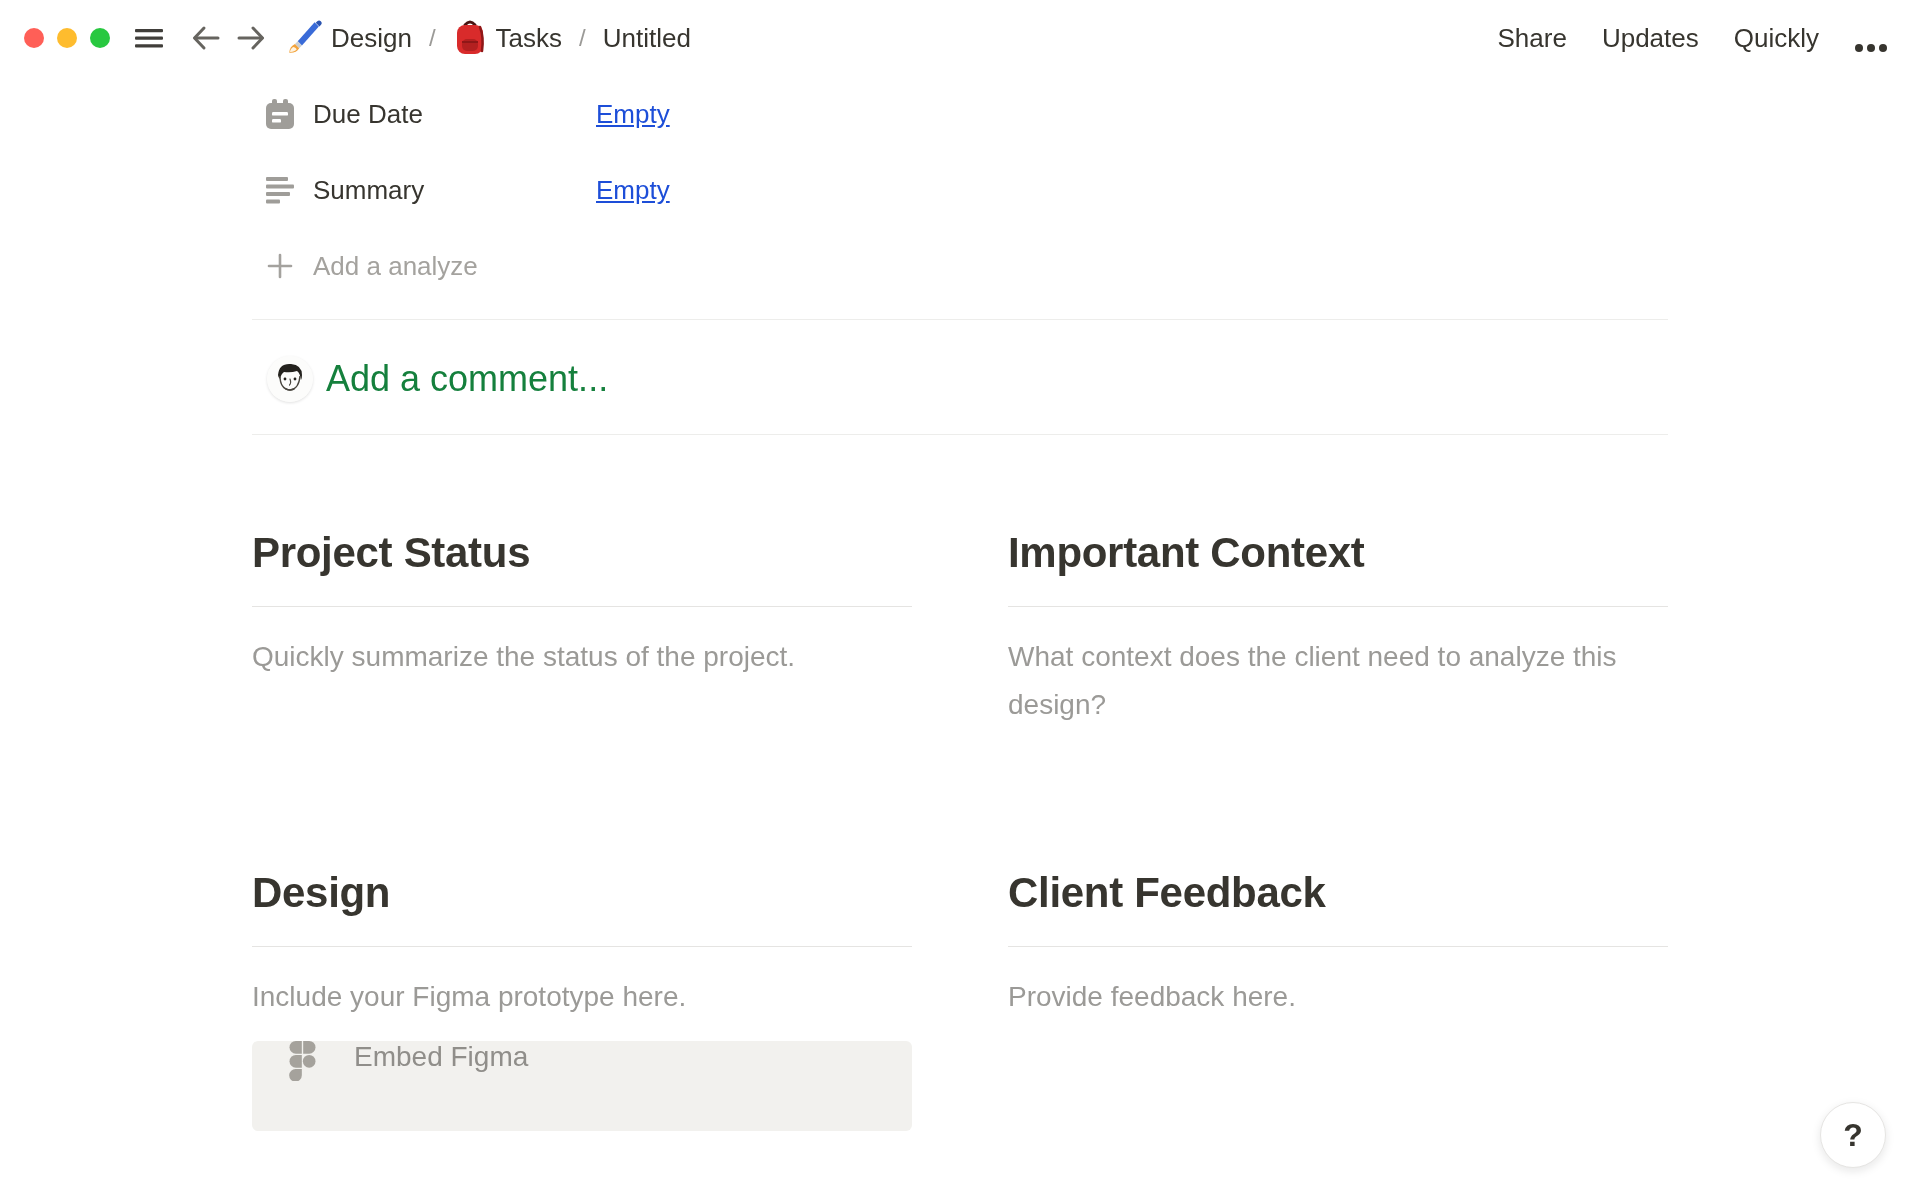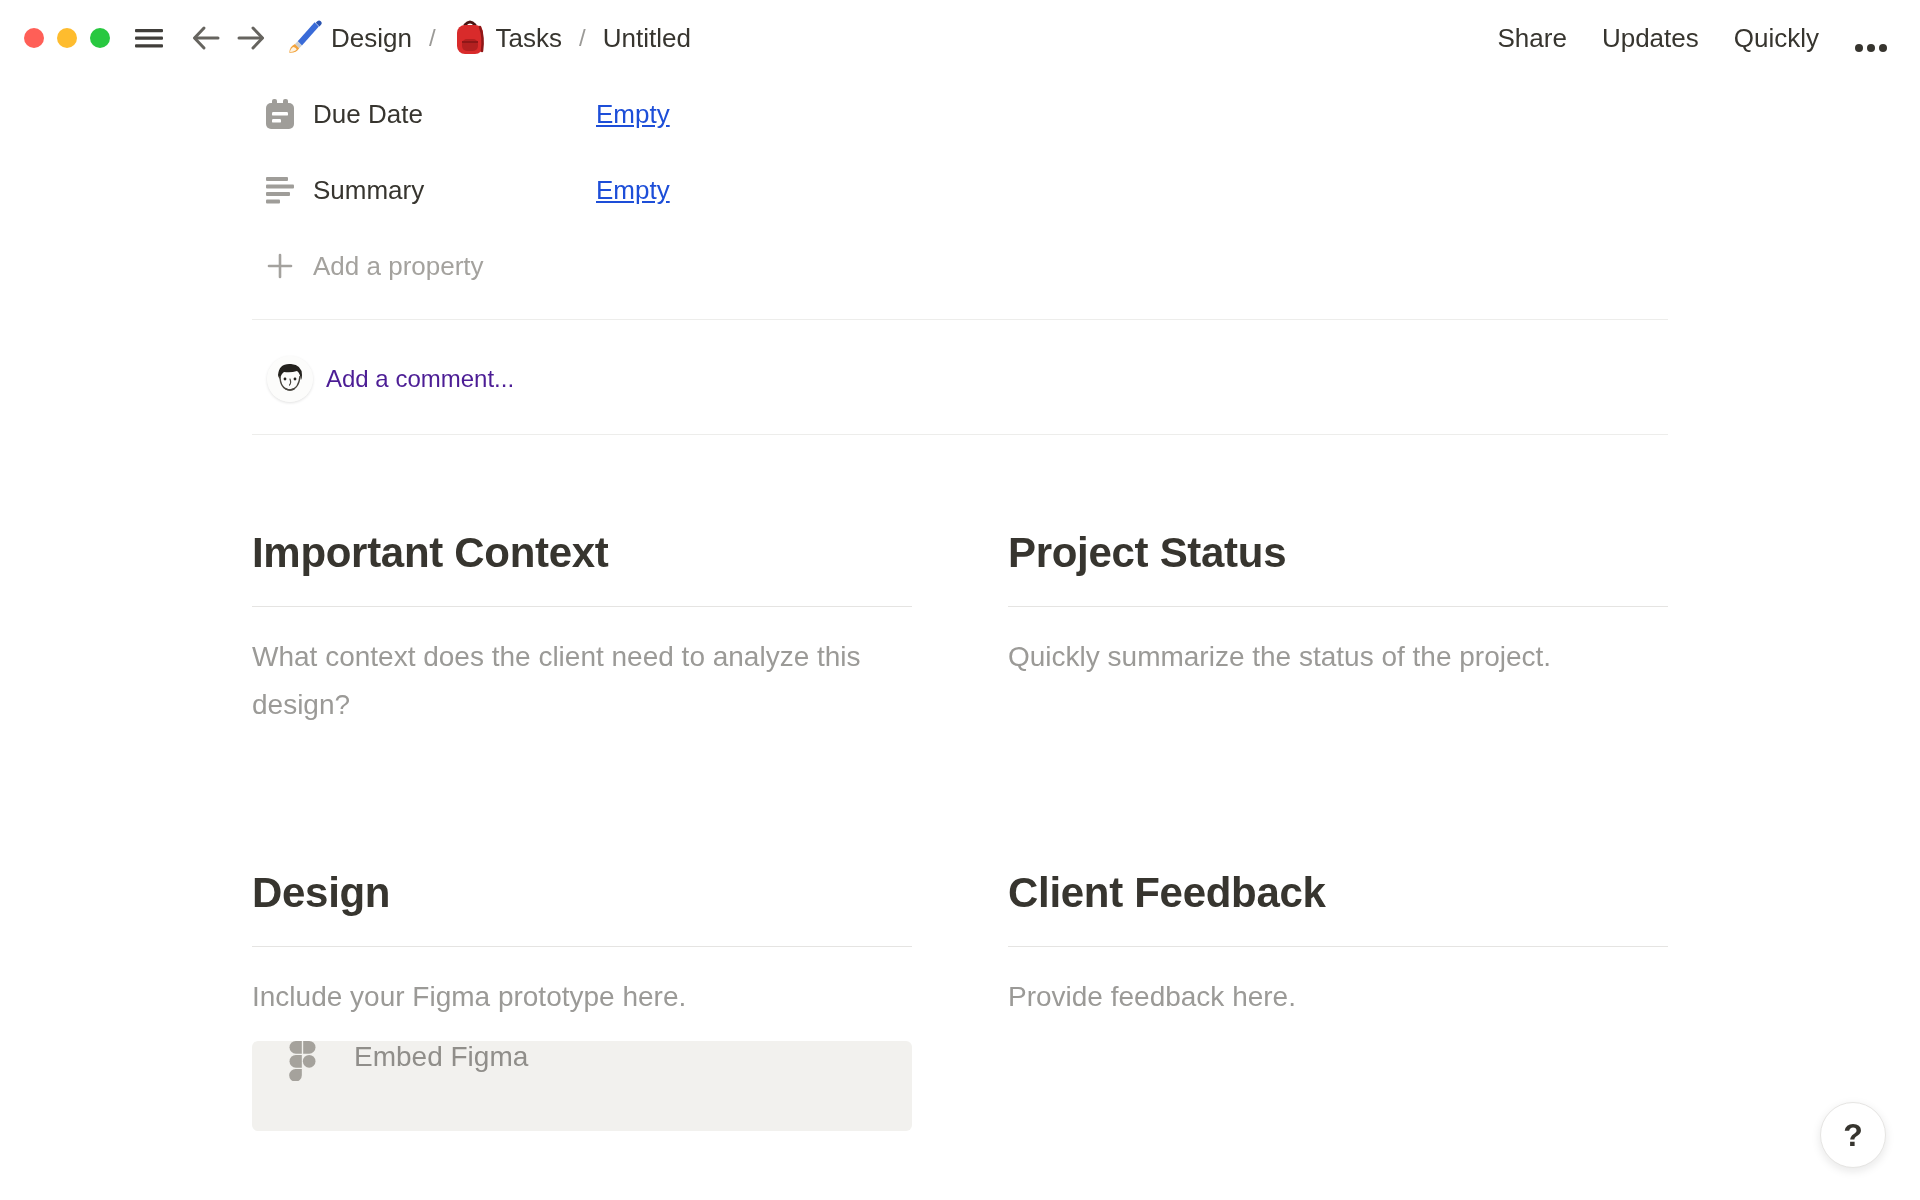--- a/index.html
+++ b/index.html
@@ -33,21 +33,21 @@
   .prop-row { display:flex; align-items:center; height:46px; margin-bottom:30px; padding-left:13px; font-size:26px; }
   .prop-icon { width:30px; display:flex; align-items:center; justify-content:center; margin-right:18px; }
   .prop-label { width:283px; }
   .prop-value { color:#1d4ed8; cursor:pointer;text-decoration:underline; }
   .add-prop { color:#a4a29e; }
   .add-prop .prop-label { width:auto; cursor:pointer; }
 
   hr.top-div { border:none; border-top:1px solid #ededeb; margin:23px 0 0; }
   .comment-row { margin-top:31px; height:56px; display:flex; align-items:center; padding-left:15px; }
   .avatar { width:46px; height:46px; border-radius:50%; margin-right:13px; box-shadow:0 1px 3px rgba(0,0,0,.12); background:#fcfcfb; flex:none; }
-  .comment-input { font-size:24px; color:#4c1d95; flex:1; cursor:text; }
+  .comment-input { font-size:36px; color:#15803d; flex:1; cursor:text; }
   hr.top-div.below-comment { margin-top:27px; }
 
   
   .columns { display:grid; grid-template-columns:1fr 1fr; column-gap:96px; }
   .columns.row1 { margin-top:92px; }
   .columns.row2 { margin-top:138px; }
   .section h2 { font-size:42px; line-height:52px; font-weight:700; letter-spacing:-0.3px; color:#37352f; }
   .section hr { border:none; border-top:1px solid #e5e4e2; margin:27px 0 0; }
   .section p { margin:26px 0 0; font-size:28px; line-height:48px; color:#9b9a97; }
 
@@ -162,21 +162,21 @@
       <span class="prop-value">Empty</span>
     </div>
 
     <div class="prop-row add-prop">
       <span class="prop-icon">
         <svg width="28" height="28" viewBox="0 0 28 28" fill="none" stroke="#a4a29e" stroke-width="2.6" stroke-linecap="round">
           <path d="M14 3v22"></path>
             <path d="M3 14h22"></path>
         </svg>
       </span>
-      <span class="prop-label">Add a property</span>
+      <span class="prop-label">Add a analyze</span>
     </div>
   </section>
 
   <hr class="top-div">
 
   <div class="comment-row">
     <svg class="avatar" viewBox="0 0 46 46">
       <circle cx="23" cy="23" r="23" fill="#fcfcfb"></circle>
       <path d="M11 19q1-12 13-11q11 1 11 11q0 3-1 5q-1-7-4-9q-6 2-13 1q-3 2-4 7q-2-2-2-4z" fill="#24221e"></path>
       <path d="M13 20q0 13 10 14q9-1 10-14" fill="none" stroke="#4a4740" stroke-width="1.4"></path>
@@ -185,28 +185,28 @@
       <path d="M23 23q1.5 4-.5 6" fill="none" stroke="#4a4740" stroke-width="1.2" stroke-linecap="round"></path>
       <path d="M19 33q4 2 8 0" fill="none" stroke="#4a4740" stroke-width="1.4" stroke-linecap="round"></path>
     </svg>
     <div class="comment-input">Add a comment...</div>
   </div>
 
   <hr class="top-div below-comment">
 
   <div class="columns row1">
     <section class="section">
+      <h2>Project Status</h2>
+      <hr>
+      <p>Quickly summarize the status of the project.</p>
+    </section>
+    <section class="section">
       <h2>Important Context</h2>
       <hr>
       <p>What context does the client need to analyze this design?</p>
-    </section>
-    <section class="section">
-      <h2>Project Status</h2>
-      <hr>
-      <p>Quickly summarize the status of the project.</p>
     </section>
   </div>
 
   <div class="columns row2">
     <section class="section">
       <h2>Design</h2>
       <hr>
       <p>Include your Figma prototype here.</p>
       <div class="embed-btn">
         <svg width="27" height="40" viewBox="0 0 24 36">

